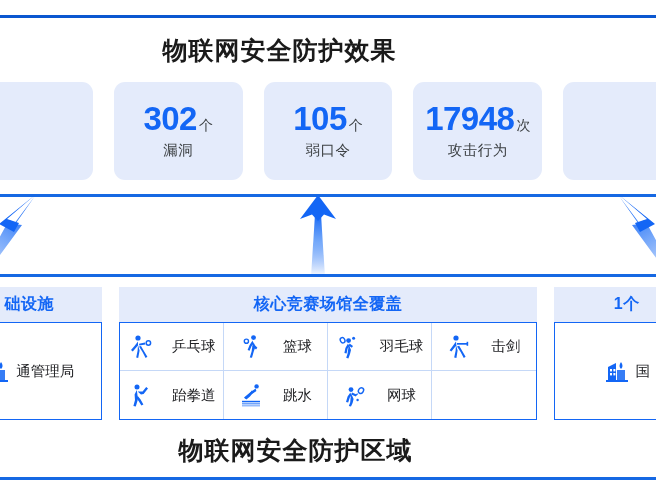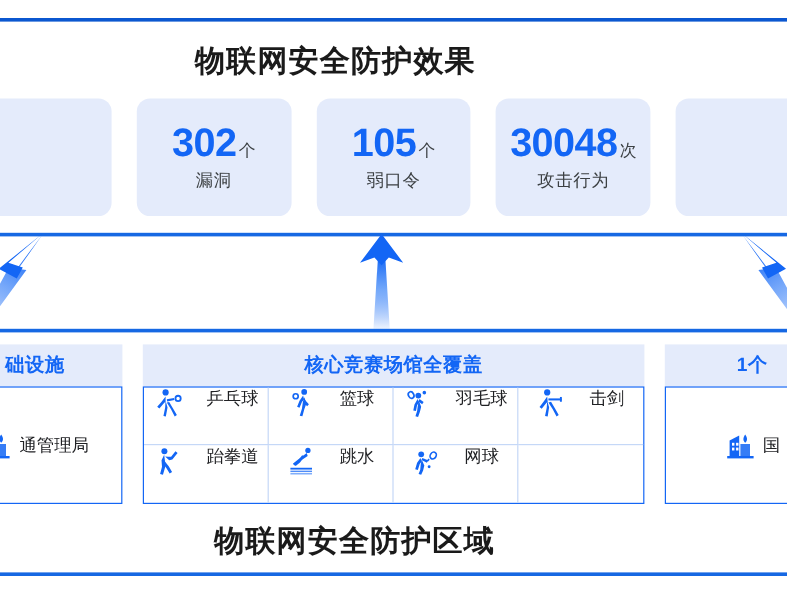--- a/index.html
+++ b/index.html
@@ -93,21 +93,21 @@
   }
 
   
   .sports-grid {
     width: 100%; height: 100%;
     display: grid;
     grid-template-columns: repeat(4, 1fr);
     grid-template-rows: repeat(2, 1fr);
   }
   .sport-cell {
-    display: flex; align-items: flex-start; justify-content: center;
+    display: flex; align-items: center; justify-content: center;
     gap: 20px;
     border-right: 1px solid #C5D8F7;
     border-bottom: 1px solid #C5D8F7;
     font-size: 14.5px; color: #202124;
   }
   .sport-cell:nth-child(4n) { border-right: none; }
   .sport-cell:nth-child(n+5) { border-bottom: none; }
   .sport-icon { width: 24px; height: 26px; flex: 0 0 24px; }
   .sport-icon svg { display: block; width: 100%; height: 100%; }
 
@@ -150,21 +150,21 @@
     <div class="stat-card">
       <div class="stat-value-line">
         <span class="stat-number">105</span>
         <span class="stat-unit">个</span>
       </div>
       <div class="stat-label">弱口令</div>
     </div>
 
     <div class="stat-card">
       <div class="stat-value-line">
-        <span class="stat-number">30048</span>
+        <span class="stat-number">17948</span>
         <span class="stat-unit">次</span>
       </div>
       <div class="stat-label">攻击行为</div>
     </div>
 
     <div class="stat-card">
       <div class="stat-value-line">
         <span class="stat-number"></span>
         <span class="stat-unit"></span>
       </div>

